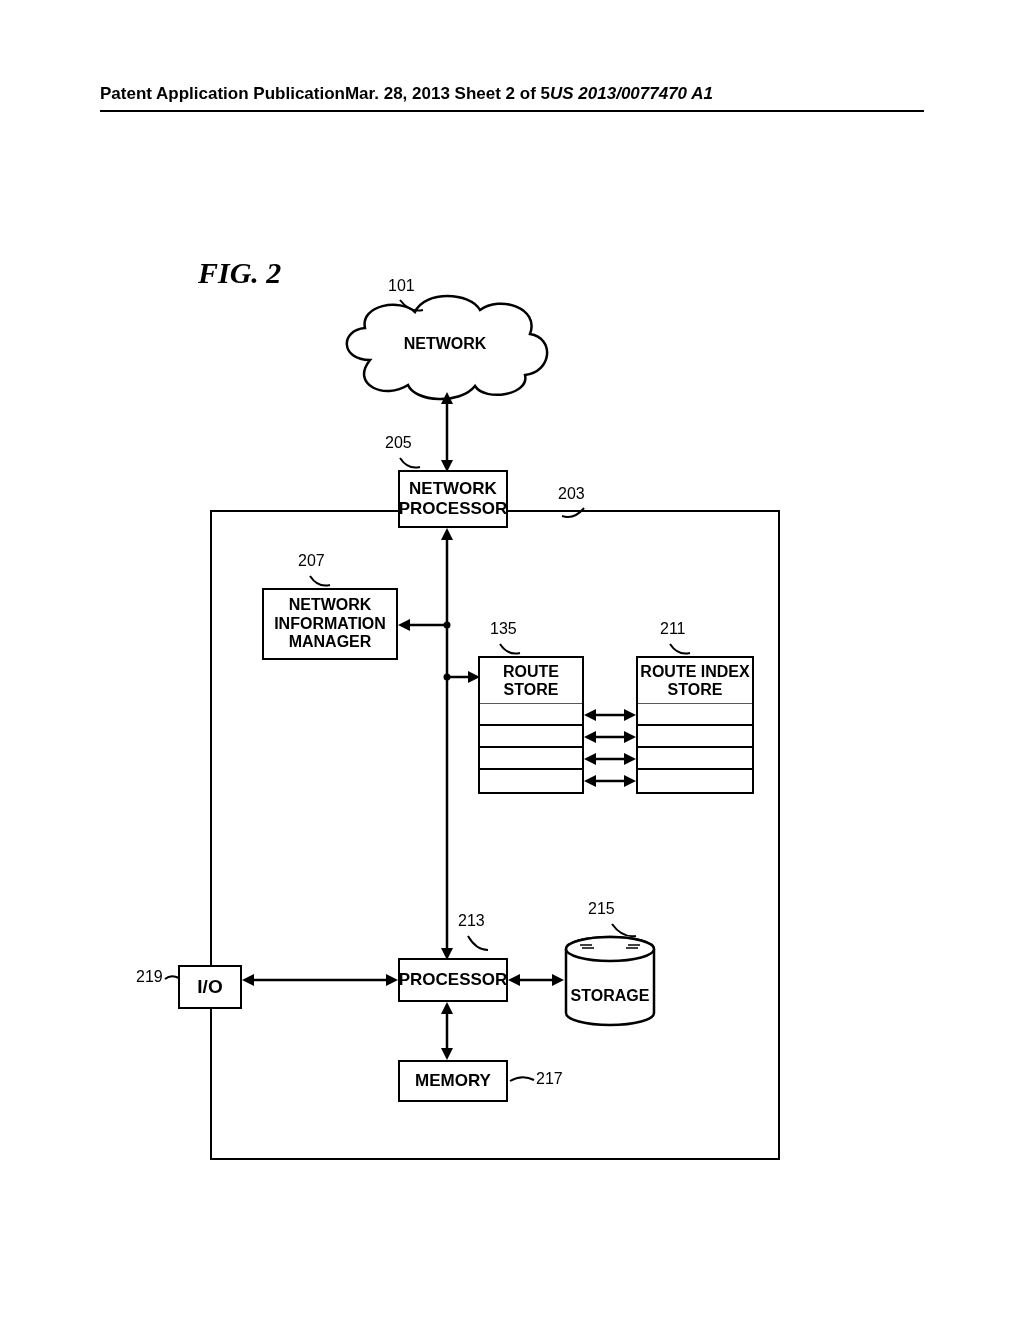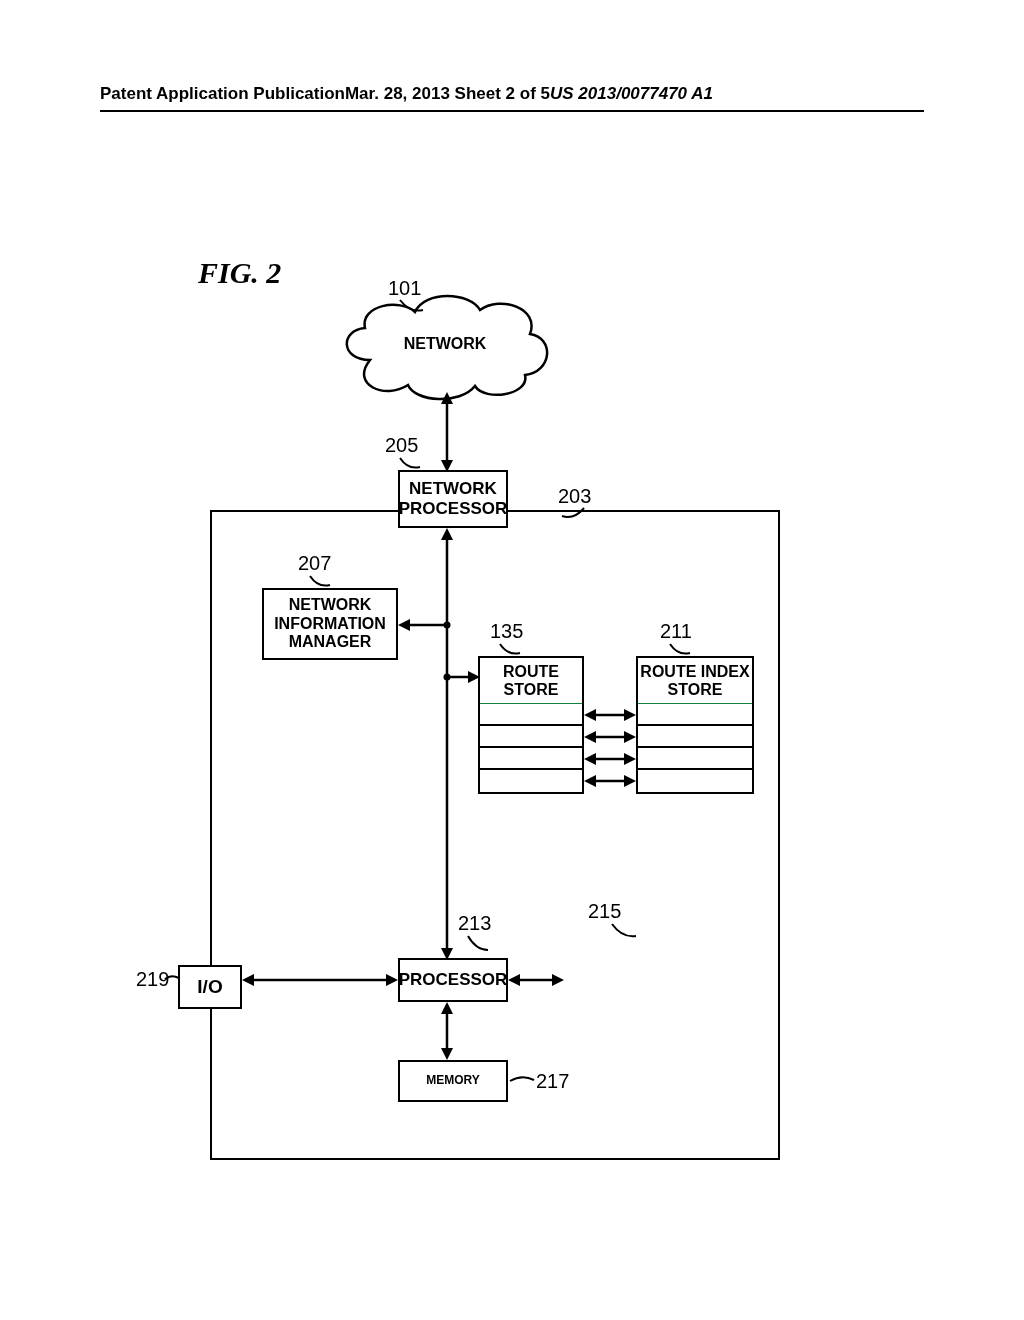--- a/index.html
+++ b/index.html
@@ -9,21 +9,21 @@
   .header-line { border-top: 2px solid #000; margin: 0 100px 0 100px; }
   .header-text { display: flex; padding: 0 100px 6px 100px; font-size: 17px; }
   .header-text .left { font-weight: bold; }
   .header-text .center { font-weight: bold; }
   .header-text .right { font-weight: bold; font-style: italic; }
 
   .fig-label { position: absolute; top: 256px; left: 198px; font-size: 30px; font-style: italic; font-family: Georgia, 'Times New Roman', serif; font-weight: bold; }
 
   .diagram { position: absolute; top: 0; left: 0; width: 1024px; height: 1320px; }
 
-  .refnum { position: absolute; font-size: 20px; font-family: Arial, sans-serif; }
+  .refnum { position: absolute; font-size: 16px; font-family: Arial, sans-serif; }
 
   .box { position: absolute; border: 2px solid #000; background: #fff; text-align: center; display: flex; flex-direction: column; justify-content: center; align-items: center; font-weight: bold; font-family: 'Arial Narrow', Arial, sans-serif; font-stretch: condensed; }
   .box .line { line-height: 1.15; }
 
   .outer-box { position: absolute; border: 2.5px solid #000; }
 
   .cloud { position: absolute; font-weight: bold; font-family: 'Arial Narrow', Arial, sans-serif; font-stretch: condensed; text-align: center; }
 
   .table-store { position: absolute; border: 2px solid #000; }
   .table-store .header-cell { border-bottom: 1px solid #15803d; text-align: center; font-weight: bold; font-family: 'Arial Narrow', Arial, sans-serif; font-stretch: condensed; padding: 4px 0; }
@@ -182,20 +182,32 @@
 
     <div class="refnum" style="left:588px; top:900px;">215</div>
     <svg style="left:610px; top:922px;" width="30" height="22">
       <path d="M 2 2 Q 12 16 26 14" fill="none" stroke="#000" stroke-width="2"></path>
     </svg>
 
     <div class="box" style="left:398px; top:958px; width:110px; height:44px; font-size:17px;">
       <span class="line">PROCESSOR</span>
     </div>
 
+    <div class="cylinder" style="left:562px; top:935px; width:96px; height:92px;">
+      <svg width="96" height="92">
+        <ellipse cx="48" cy="14" rx="44" ry="12" fill="#fff" stroke="#000" stroke-width="2.5"></ellipse>
+        <path d="M 4 14 L 4 78 A 44 12 0 0 0 92 78 L 92 14" fill="#fff" stroke="#000" stroke-width="2.5"></path>
+        <ellipse cx="48" cy="14" rx="44" ry="12" fill="#fff" stroke="#000" stroke-width="2.5"></ellipse>
+        <line x1="18" y1="10" x2="30" y2="10" stroke="#000" stroke-width="1.5"></line>
+        <line x1="20" y1="13" x2="32" y2="13" stroke="#000" stroke-width="1.5"></line>
+        <line x1="66" y1="10" x2="78" y2="10" stroke="#000" stroke-width="1.5"></line>
+        <line x1="64" y1="13" x2="76" y2="13" stroke="#000" stroke-width="1.5"></line>
+      </svg>
+      <div class="cylinder-label" style="top:52px;">STORAGE</div>
+    </div>
 
     <svg style="left:508px; top:971px;" width="56" height="18">
       <line x1="8" y1="9" x2="48" y2="9" stroke="#000" stroke-width="2.5"></line>
       <polygon points="0,9 12,3 12,15" fill="#000"></polygon>
       <polygon points="56,9 44,3 44,15" fill="#000"></polygon>
     </svg>
 
     <div class="box" style="left:178px; top:958px; width:64px; height:44px; font-size:19px;margin-top:7px;">
       <span class="line">I/O</span>
     </div>
@@ -210,21 +222,21 @@
       <polygon points="0,9 12,3 12,15" fill="#000"></polygon>
       <polygon points="156,9 144,3 144,15" fill="#000"></polygon>
     </svg>
 
     <svg style="left:437px; top:1002px;" width="20" height="58">
       <line x1="10" y1="8" x2="10" y2="50" stroke="#000" stroke-width="2.5"></line>
       <polygon points="10,0 4,12 16,12" fill="#000"></polygon>
       <polygon points="10,58 4,46 16,46" fill="#000"></polygon>
     </svg>
 
-    <div class="box" style="left:398px; top:1060px; width:110px; height:42px; font-size:12px;">
+    <div class="box" style="left:398px; top:1060px; width:110px; height:42px; font-size:17px;">
       <span class="line">MEMORY</span>
     </div>
 
     <div class="refnum" style="left:536px; top:1070px;">217</div>
     <svg style="left:510px; top:1074px;" width="26" height="14">
       <path d="M 0 7 Q 12 0 24 6" fill="none" stroke="#000" stroke-width="2"></path>
     </svg>
 
   </div>
 

